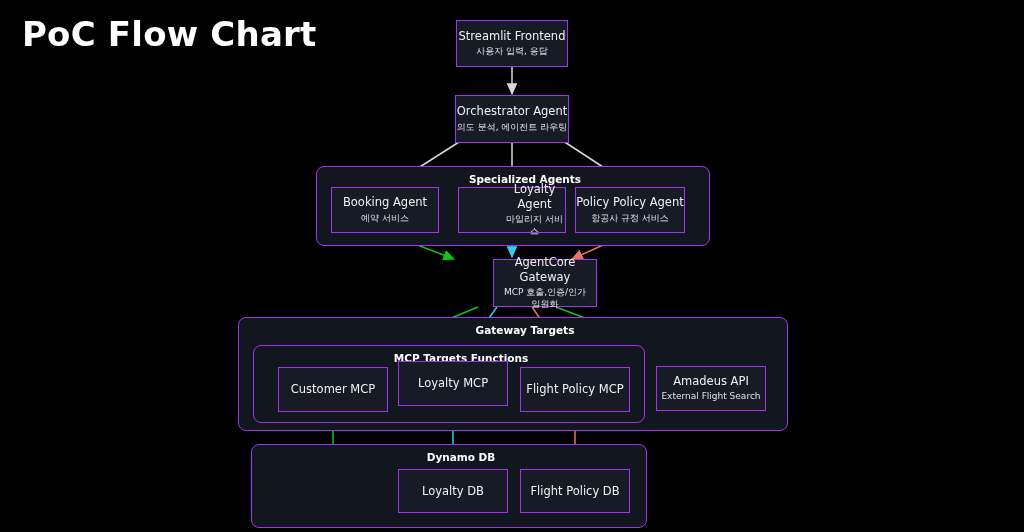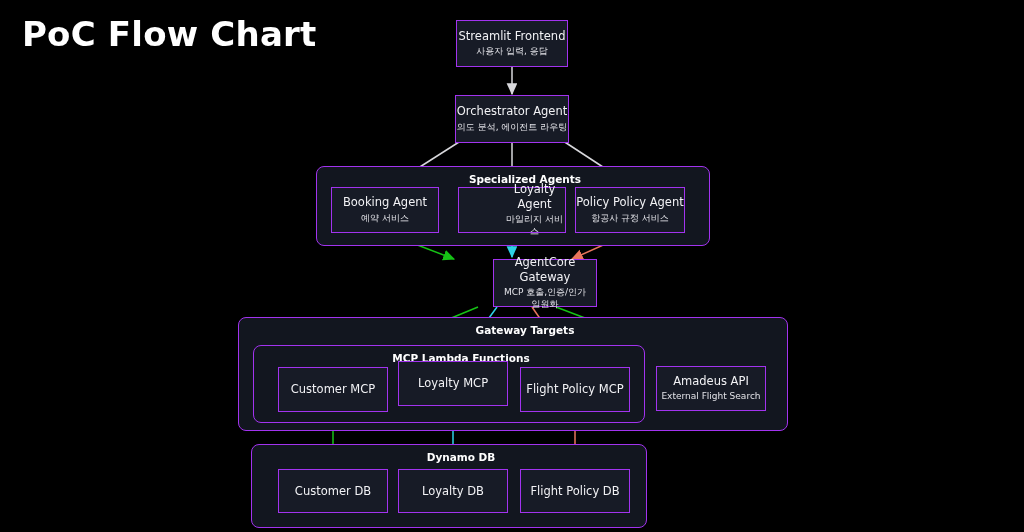--- a/index.html
+++ b/index.html
@@ -91,21 +91,21 @@
 
   <div class="cluster" style="left:316px;top:166px;width:394px;height:80px;">
     <div class="clabel">Specialized Agents</div>
   </div>
 
   <div class="cluster" style="left:238px;top:317px;width:550px;height:114px;">
     <div class="clabel">Gateway Targets</div>
   </div>
 
   <div class="cluster" style="left:253px;top:345px;width:392px;height:78px;">
-    <div class="clabel">MCP Lambda Functions</div>
+    <div class="clabel">MCP Targets Functions</div>
   </div>
 
   <div class="cluster" style="left:251px;top:444px;width:396px;height:84px;">
     <div class="clabel">Dynamo DB</div>
   </div>
 
   <div class="node" style="left:456px;top:20px;width:112px;height:47px;">
     <div class="t1">Streamlit Frontend</div>
     <div class="t2">사용자 입력, 응답</div>
   </div>
@@ -146,23 +146,20 @@
 
   <div class="node" style="left:656px;top:366px;width:110px;height:45px;">
     <div class="t1">Amadeus API</div>
     <div class="t2">External Flight Search</div>
   </div>
 
   <div class="node" style="left:520px;top:367px;width:110px;height:45px;">
     <div class="t1">Flight Policy MCP</div>
   </div>
 
-  <div class="node" style="left:278px;top:469px;width:110px;height:44px;">
-    <div class="t1">Customer DB</div>
-  </div>
 
   <div class="node" style="left:398px;top:469px;width:110px;height:44px;">
     <div class="t1">Loyalty DB</div>
   </div>
 
   <div class="node" style="left:520px;top:469px;width:110px;height:44px;">
     <div class="t1">Flight Policy DB</div>
   </div>
 
 </div>

